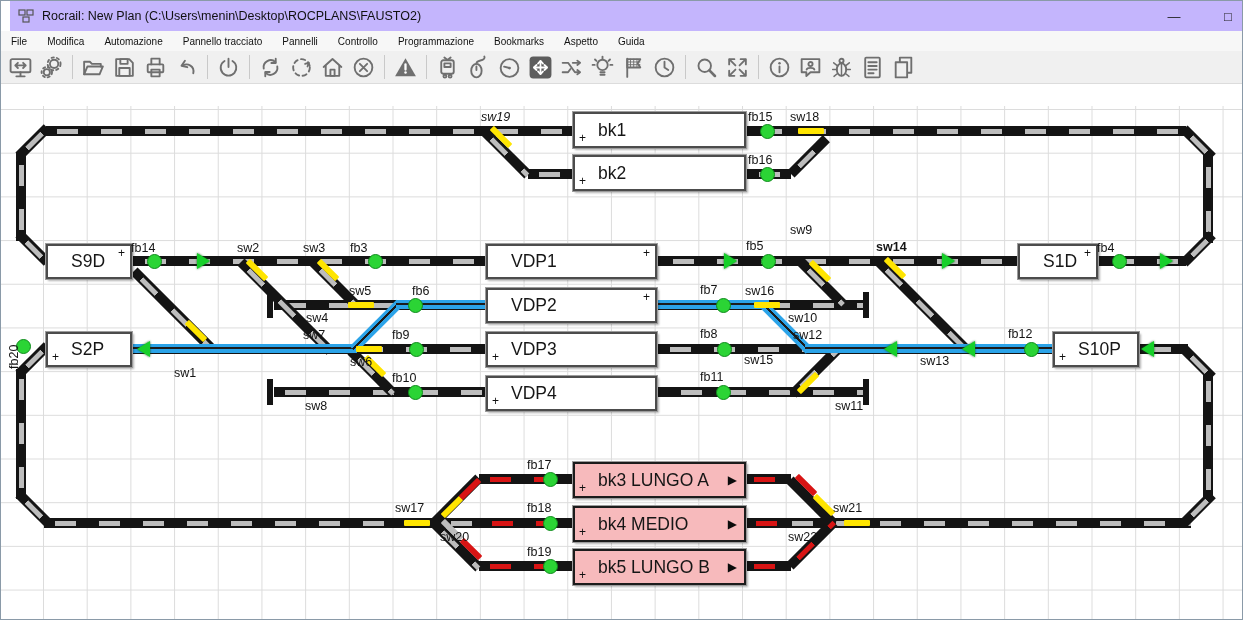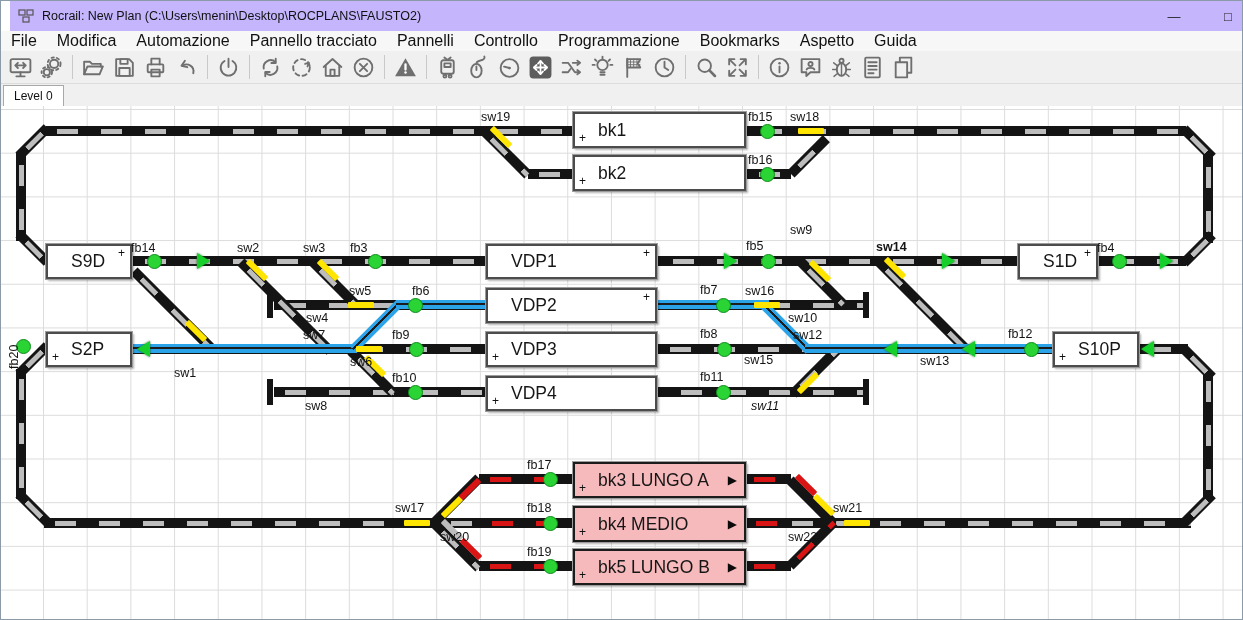--- a/index.html
+++ b/index.html
@@ -4,21 +4,21 @@
 <style>
   html,body{margin:0;padding:0;background:#cfcfcf;font-family:"Liberation Sans",sans-serif;}
   #stage{position:relative;width:1243px;height:620px;background:#fff;overflow:hidden;border:1px solid #8a9aa8;box-sizing:border-box;}
   
   #titlebar{position:absolute;left:9px;top:0;width:100%;height:30px;background:#c4b5fd;display:flex;align-items:center;}
   #appicon{margin-left:8px;width:16px;height:16px;}
   #wtitle{margin-left:8px;font-size:12.5px;color:#111;}
   #wincontrols{position:absolute;right:10px;top:0;height:30px;display:flex;align-items:center;gap:28px;}
   .winbtn{font-size:13px;color:#222;width:26px;text-align:center;cursor:default;}
   #menubar{position:absolute;left:0;top:30px;width:100%;height:20px;background:#f7f7f7;display:flex;align-items:center;border-bottom:1px solid #e4e4e4;}
-  .menu-item{font-size:16px;color:#111;padding:2px 10px;}
+  .menu-item{font-size:10px;color:#111;padding:2px 10px;}
   #toolbar{position:absolute;left:0;top:50px;width:100%;height:33px;background:#f0f0f0;display:flex;align-items:center;padding-left:4px;box-sizing:border-box;border-bottom:1px solid #dcdcdc;}
   .tbtn{width:27px;height:27px;display:flex;align-items:center;justify-content:center;margin:0 2px;}
   .tbtn svg{width:25px;height:25px;}
   .tsep{width:1px;height:24px;background:#c9c9c9;margin:0 5px;}
   #tabstrip{position:absolute;left:0;top:83px;width:100%;height:22px;background:#f0f0f0;}
   #tab0{position:absolute;left:2px;top:1px;height:20px;background:#fff;border:1px solid #a8a8a8;border-bottom:none;padding:0 10px;font-size:12px;color:#111;display:flex;align-items:center;}
   
   #canvas{position:absolute;left:0;top:105px;width:1243px;height:515px;background:#fff;
     background-image:linear-gradient(#dcdcdc 1px,transparent 1px),linear-gradient(90deg,#dcdcdc 1px,transparent 1px);
     background-size:43.7px 43.7px;background-position:-1.7px 3px;}
@@ -277,23 +277,20 @@
         </svg>
       </div>
       <div class="tbtn">
         <svg viewBox="0 0 24 24" fill="none" stroke="#6f6f6f" stroke-width="1.8" stroke-linecap="round" stroke-linejoin="round">
           <rect x="8.5" y="2.5" width="11" height="14.5"></rect>
           <rect x="4.5" y="7" width="11" height="14.5" fill="#f0f0f0"></rect>
         </svg>
       </div>
     </div>
 
-  <div id="tabstrip">
-    <div id="tab0">Level 0</div>
-  </div>
 
   <div id="canvas"></div>
   <div id="plan">
 
     <div class="ht" style="left:45px;top:125px;width:1140px;"></div>
     <div class="ht" style="left:527px;top:168px;width:263px;"></div>
     <div class="ht" style="left:45px;top:255px;width:1140px;"></div>
     <div class="ht" style="left:273px;top:299px;width:593px;"></div>
     <div class="ht" style="left:130px;top:343px;width:922px;"></div>
     <div class="ht" style="left:1138px;top:343px;width:49px;"></div>
@@ -412,21 +409,21 @@
       <div class="blk pink" style="left: 572px; top: 505px; width: 173px; height: 36px;">
         <span class="plus bl">+</span>
         <span>bk4 MEDIO</span>
         <span class="arr">▶</span>
       </div>
       <div class="blk pink" style="left: 572px; top: 548px; width: 173px; height: 36px;">
         <span class="plus bl">+</span>
         <span>bk5 LUNGO B</span>
         <span class="arr">▶</span>
       </div>
-      <span class="plabel" style="left: 480px; top: 109px;">sw19</span>
+      <span class="plabel" style="left: 480px; top: 109px; font-style: italic;">sw19</span>
       <span class="plabel" style="left: 747px; top: 109px;">fb15</span>
       <span class="plabel" style="left: 789px; top: 109px;">sw18</span>
       <span class="plabel" style="left: 747px; top: 152px;">fb16</span>
       <span class="plabel" style="left: 130px; top: 240px;">fb14</span>
       <span class="plabel" style="left: 217px; top: 240px; padding-left: 19px;">sw2</span>
       <span class="plabel" style="left: 302px; top: 240px;">sw3</span>
       <span class="plabel" style="left: 349px; top: 240px;">fb3</span>
       <span class="plabel" style="left: 745px; top: 238px;">fb5</span>
       <span class="plabel" style="left: 789px; top: 222px;">sw9</span>
       <span class="plabel" style="left: 875px; top: 239px; font-weight: bold;">sw14</span>
@@ -442,21 +439,21 @@
       <span class="plabel" style="left: 699px; top: 326px;">fb8</span>
       <span class="plabel" style="left: 792px; top: 327px;">sw12</span>
       <span class="plabel" style="left: 1007px; top: 326px;">fb12</span>
       <span class="plabel" style="left: 173px; top: 353px; margin-top: 12px;">sw1</span>
       <span class="plabel" style="left: 349px; top: 354px;">sw6</span>
       <span class="plabel" style="left: 919px; top: 353px;">sw13</span>
       <span class="plabel" style="left: 743px; top: 352px;">sw15</span>
       <span class="plabel" style="left: 391px; top: 370px;">fb10</span>
       <span class="plabel" style="left: 699px; top: 369px;">fb11</span>
       <span class="plabel" style="left: 304px; top: 398px;">sw8</span>
-      <span class="plabel" style="left: 750px; top: 398px; font-style: italic;">sw11</span>
+      <span class="plabel" style="left: 834px; top: 398px;">sw11</span>
       <span class="plabel" style="left: 526px; top: 457px;">fb17</span>
       <span class="plabel" style="left: 526px; top: 500px;">fb18</span>
       <span class="plabel" style="left: 526px; top: 544px;">fb19</span>
       <span class="plabel" style="left: 394px; top: 500px;">sw17</span>
       <span class="plabel" style="left: 439px; top: 529px;">sw20</span>
       <span class="plabel" style="left: 832px; top: 500px;">sw21</span>
       <span class="plabel" style="left: 787px; top: 529px;">sw22</span>
       <span class="plabel" style="left: 6px; top: 368px; transform: rotate(-90deg); transform-origin: 0px 0px;">fb20</span>
       <div class="dot" style="left: 759px; top: 123px;"></div>
       <div class="dot" style="left: 759px; top: 166px;"></div>

